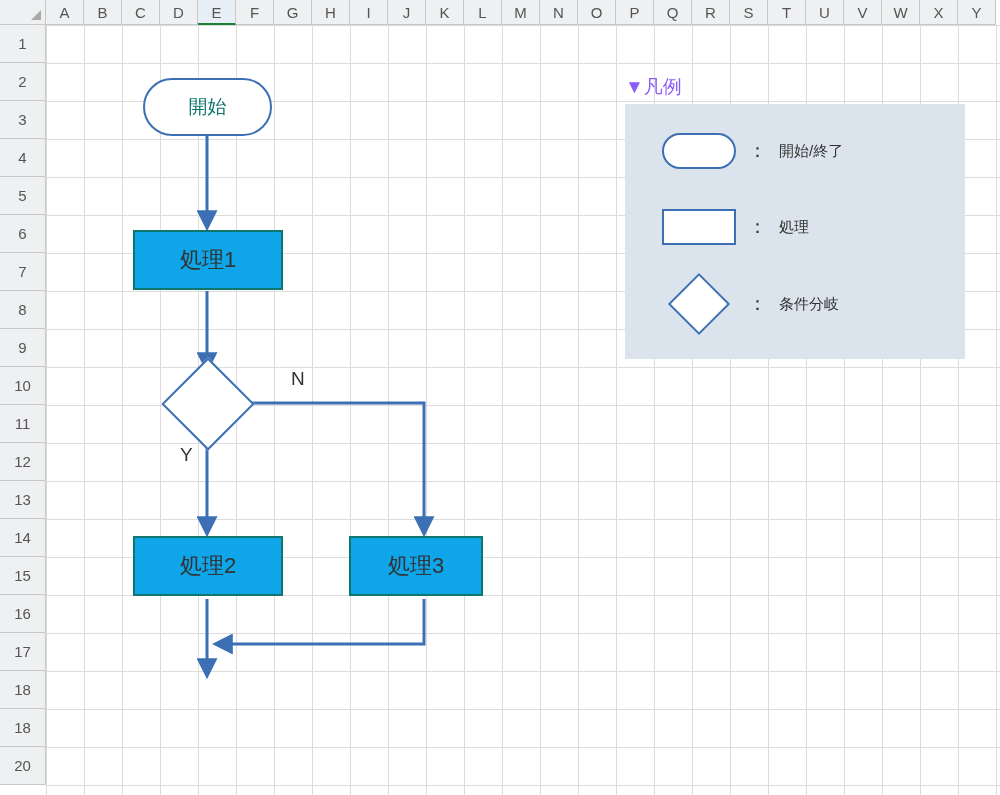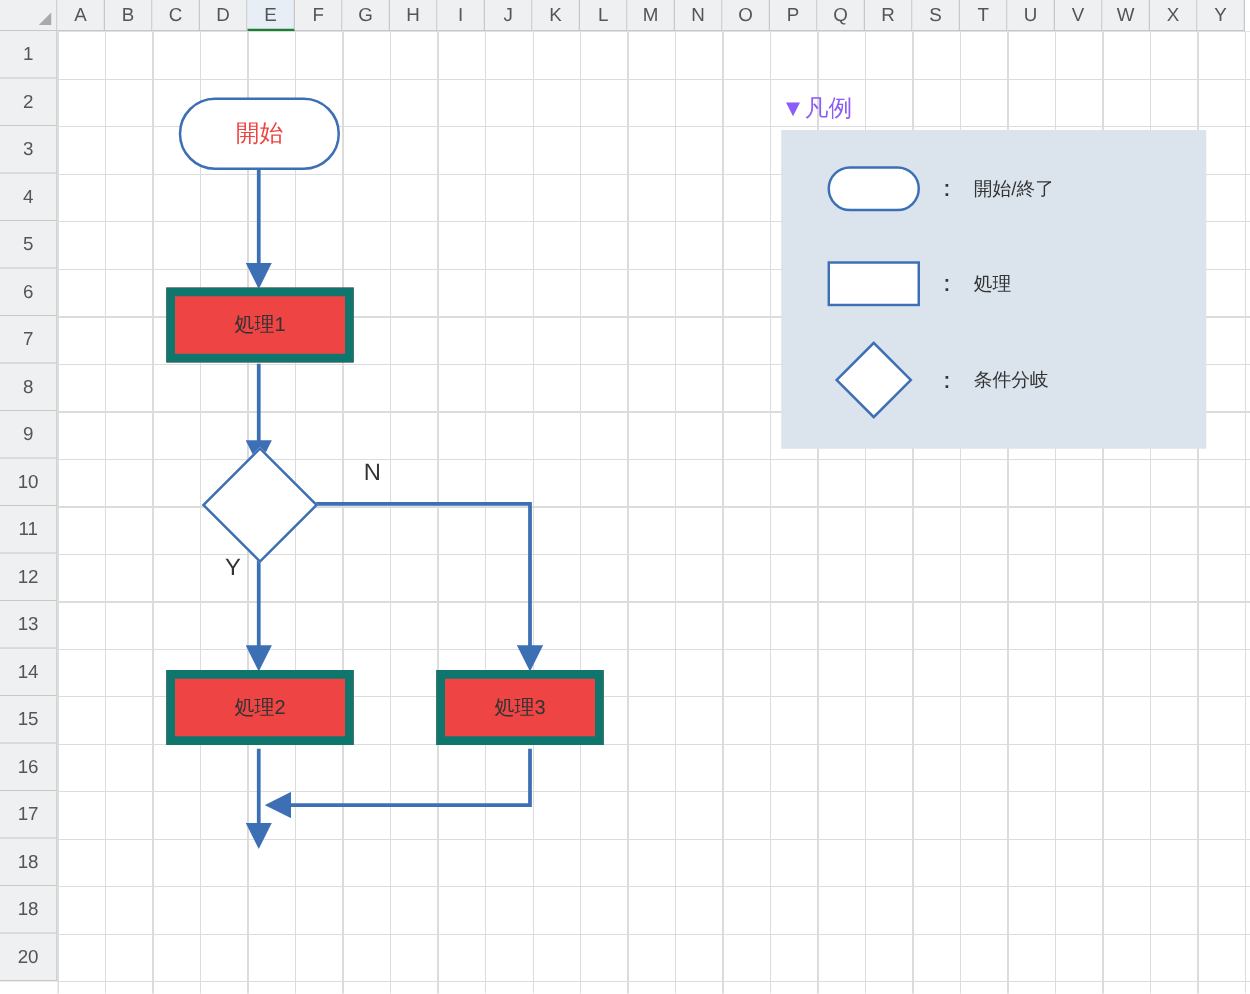--- a/index.html
+++ b/index.html
@@ -79,33 +79,33 @@
     background-image:
       repeating-linear-gradient(to right, #dcdcdc 0 1px, transparent 1px 38px),
       repeating-linear-gradient(to bottom, #dcdcdc 0 1px, transparent 1px 38px);
   }
   
   .terminator {
     position: absolute;
     border: 2px solid #3d6fb5;
     border-radius: 999px;
     background: #fff;
-    color: #ef4444;
+    color: #0f766e;
     font-size: 19px;
     display: flex;
     align-items: center;
     justify-content: center;
     box-sizing: border-box;
   }
   .process {
     position: absolute;
-    border: 7px solid #0f766e;
-    background: #ef4444;
+    border: 2px solid #0f766e;
+    background: #0ea5e9;
     color: #333;
-    font-size: 16px;
+    font-size: 22px;
     display: flex;
     align-items: center;
     justify-content: center;
     box-sizing: border-box;
   }
   .diamond {
     position: absolute;
     width: 66px; height: 66px;
     transform: rotate(45deg);
     border: 2px solid #3d6fb5;

